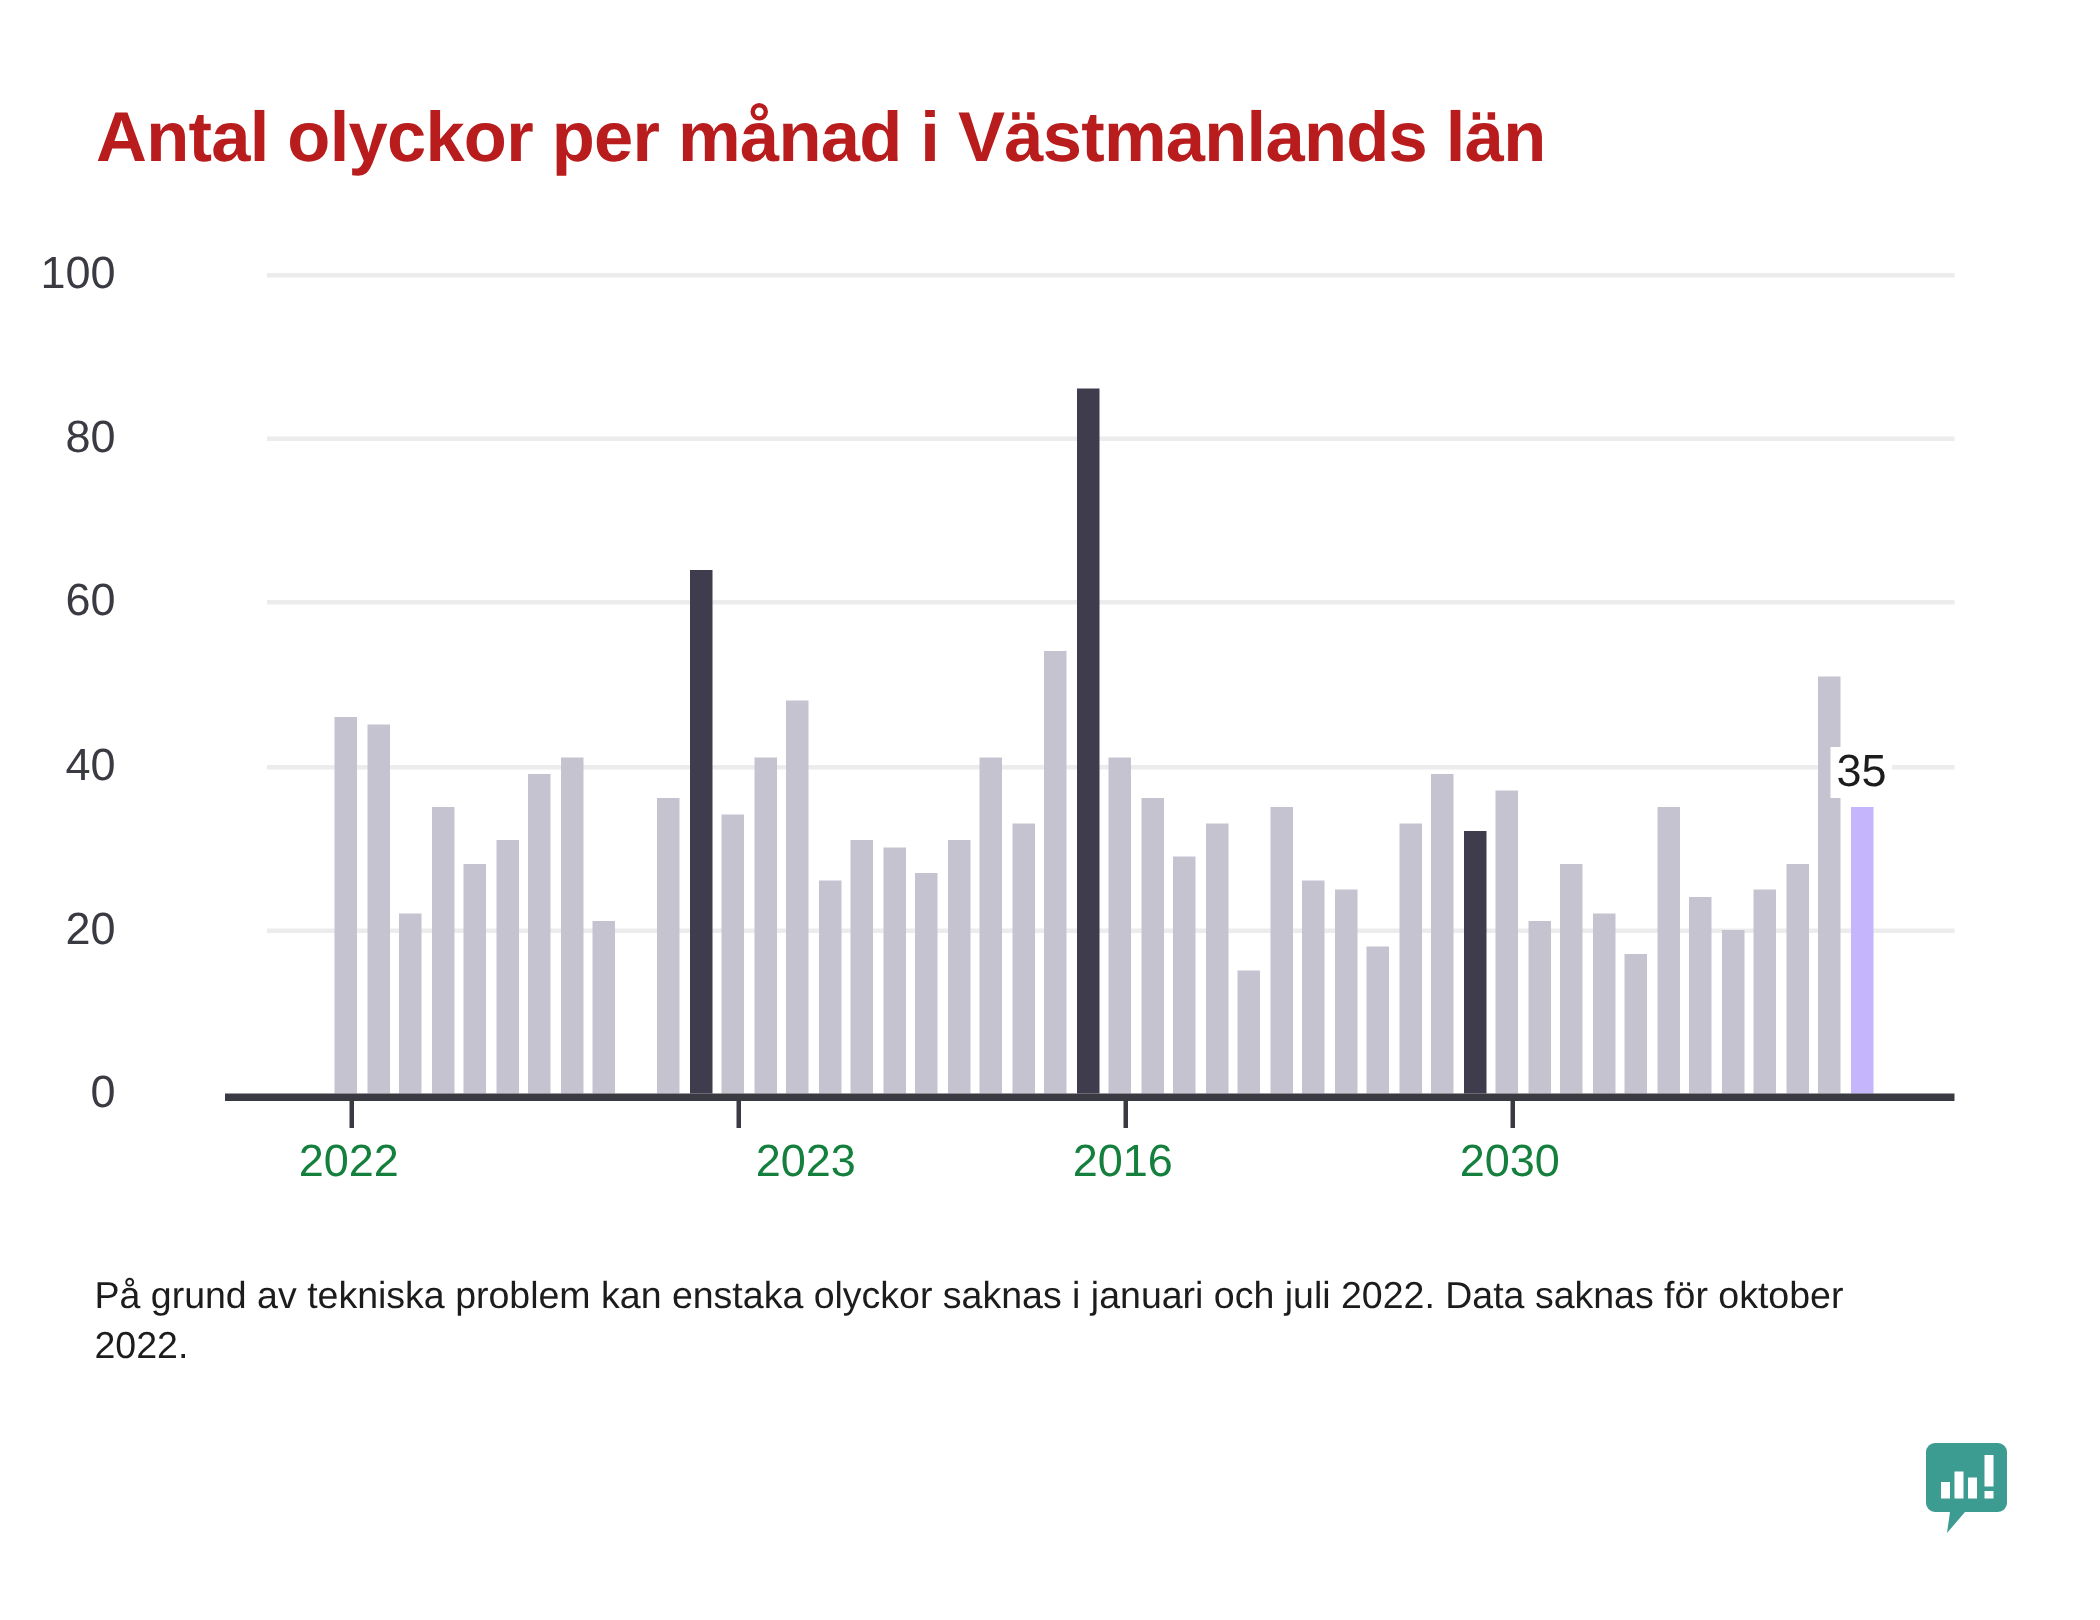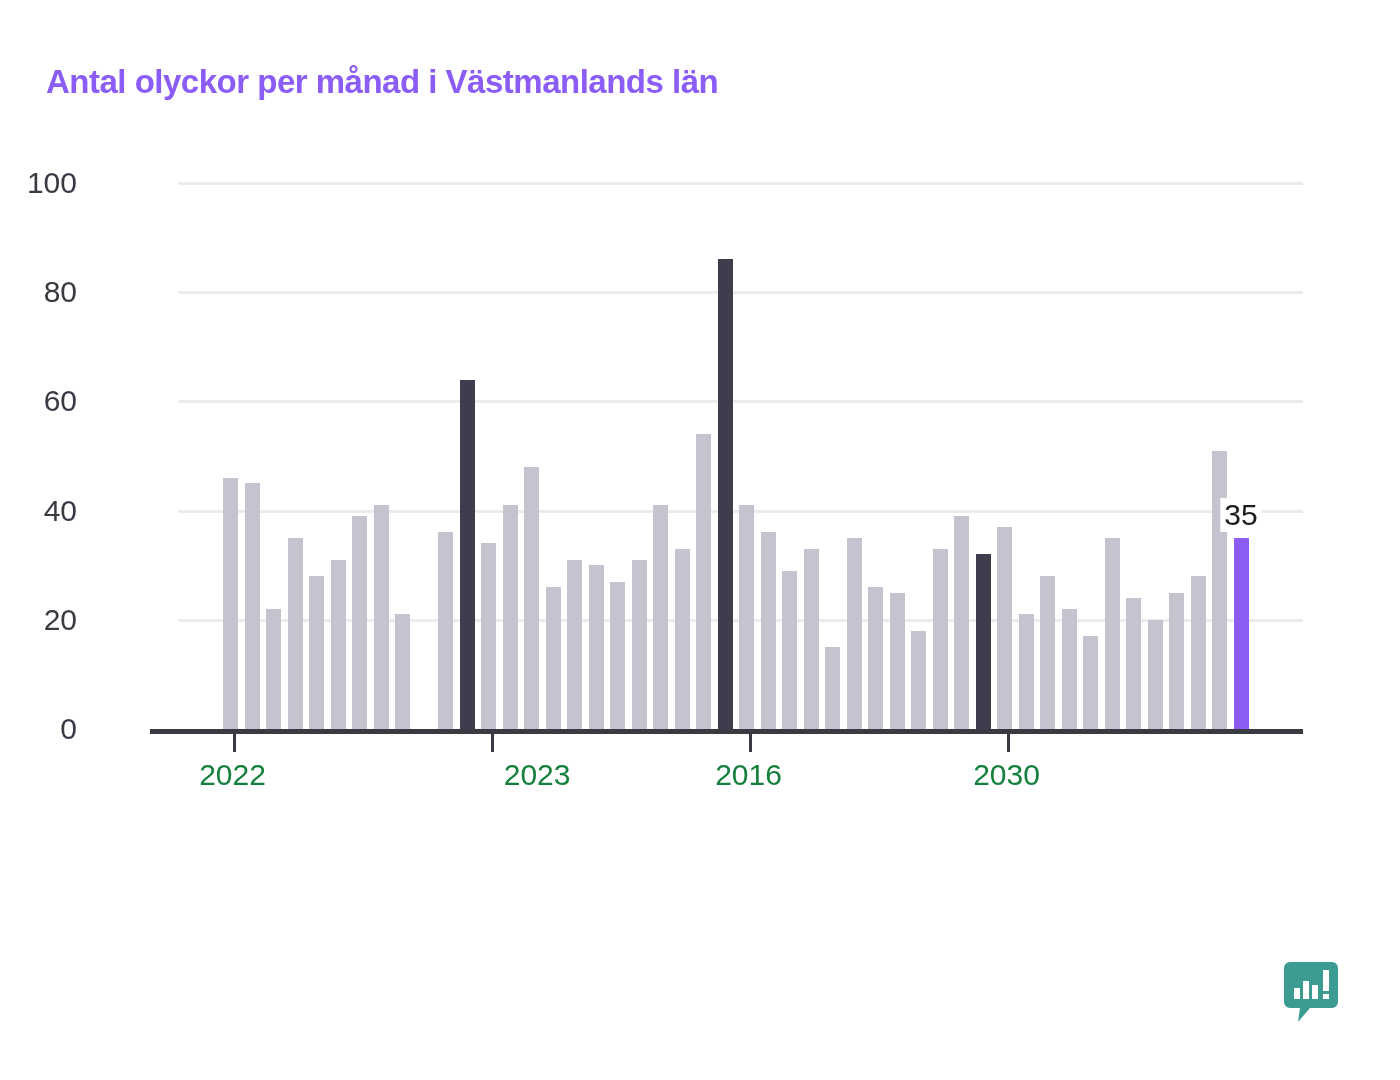--- a/index.html
+++ b/index.html
@@ -18,26 +18,26 @@
   .page {
     position: relative;
     width: 1400px;
     height: 1080px;
     box-sizing: border-box;
   }
 
   
   .chart-title {
     position: absolute;
-    left: 46px;
+    left: 64px;
     top: 63px;
-    font-size: 33px;
+    font-size: 47px;
     font-weight: bold;
     letter-spacing: -0.5px;
-    color: #8b5cf6;
+    color: #b91c1c;
     white-space: nowrap;
   }
 
   
   .plot-wrap {
     position: absolute;
     left: 0;
     top: 0;
     width: 1400px;
     height: 800px;
@@ -86,21 +86,21 @@
     width: 100%;
     height: 546px;
   }
   .bar {
     position: absolute;
     bottom: 0;
     width: 15px;
     background: #c5c3d0;
   }
   .bar.dark   { background: #3f3d4d; }
-  .bar.accent { background: #8b5cf6; }
+  .bar.accent { background: #c4b5fd; }
 
   .bar-value {
     position: absolute;
     bottom: 100%;
     left: 50%;
     transform: translateX(-50%);
     margin-bottom: 6px;
     font-size: 30px;
     color: #1c1c1c;
     background: #ffffff;
@@ -236,20 +236,21 @@
           <div class="xtick-mark" style="left: 312.5px;"></div>
           <div class="xtick-label" style="left: 312.5px; text-align: right;">2023</div>
           <div class="xtick-mark" style="left: 570.5px;"></div>
           <div class="xtick-label" style="left: 570.5px;">2016</div>
           <div class="xtick-mark" style="left: 828.5px;"></div>
           <div class="xtick-label" style="left: 828.5px;">2030</div>
         </div>
     </div>
   </div>
 
+  <div class="footnote">På grund av tekniska problem kan enstaka olyckor saknas i januari och juli 2022. Data saknas för oktober 2022.</div>
 
   <div class="logo">
     <span class="logo-mark">
       <svg width="54" height="60" viewBox="0 0 54 60" xmlns="http://www.w3.org/2000/svg">
         <path d="M6 0 H48 A6 6 0 0 1 54 6 V40 A6 6 0 0 1 48 46 H26 L14 60 L16 46 H6 A6 6 0 0 1 0 40 V6 A6 6 0 0 1 6 0 Z" fill="#3d9c92"></path>
         <rect x="10" y="26" width="6" height="11" fill="#ffffff"></rect>
         <rect x="19" y="19" width="6" height="18" fill="#ffffff"></rect>
         <rect x="28" y="23" width="6" height="14" fill="#ffffff"></rect>
         <rect x="39" y="8" width="6" height="21" fill="#ffffff"></rect>
         <rect x="39" y="32" width="6" height="5" fill="#ffffff"></rect>

